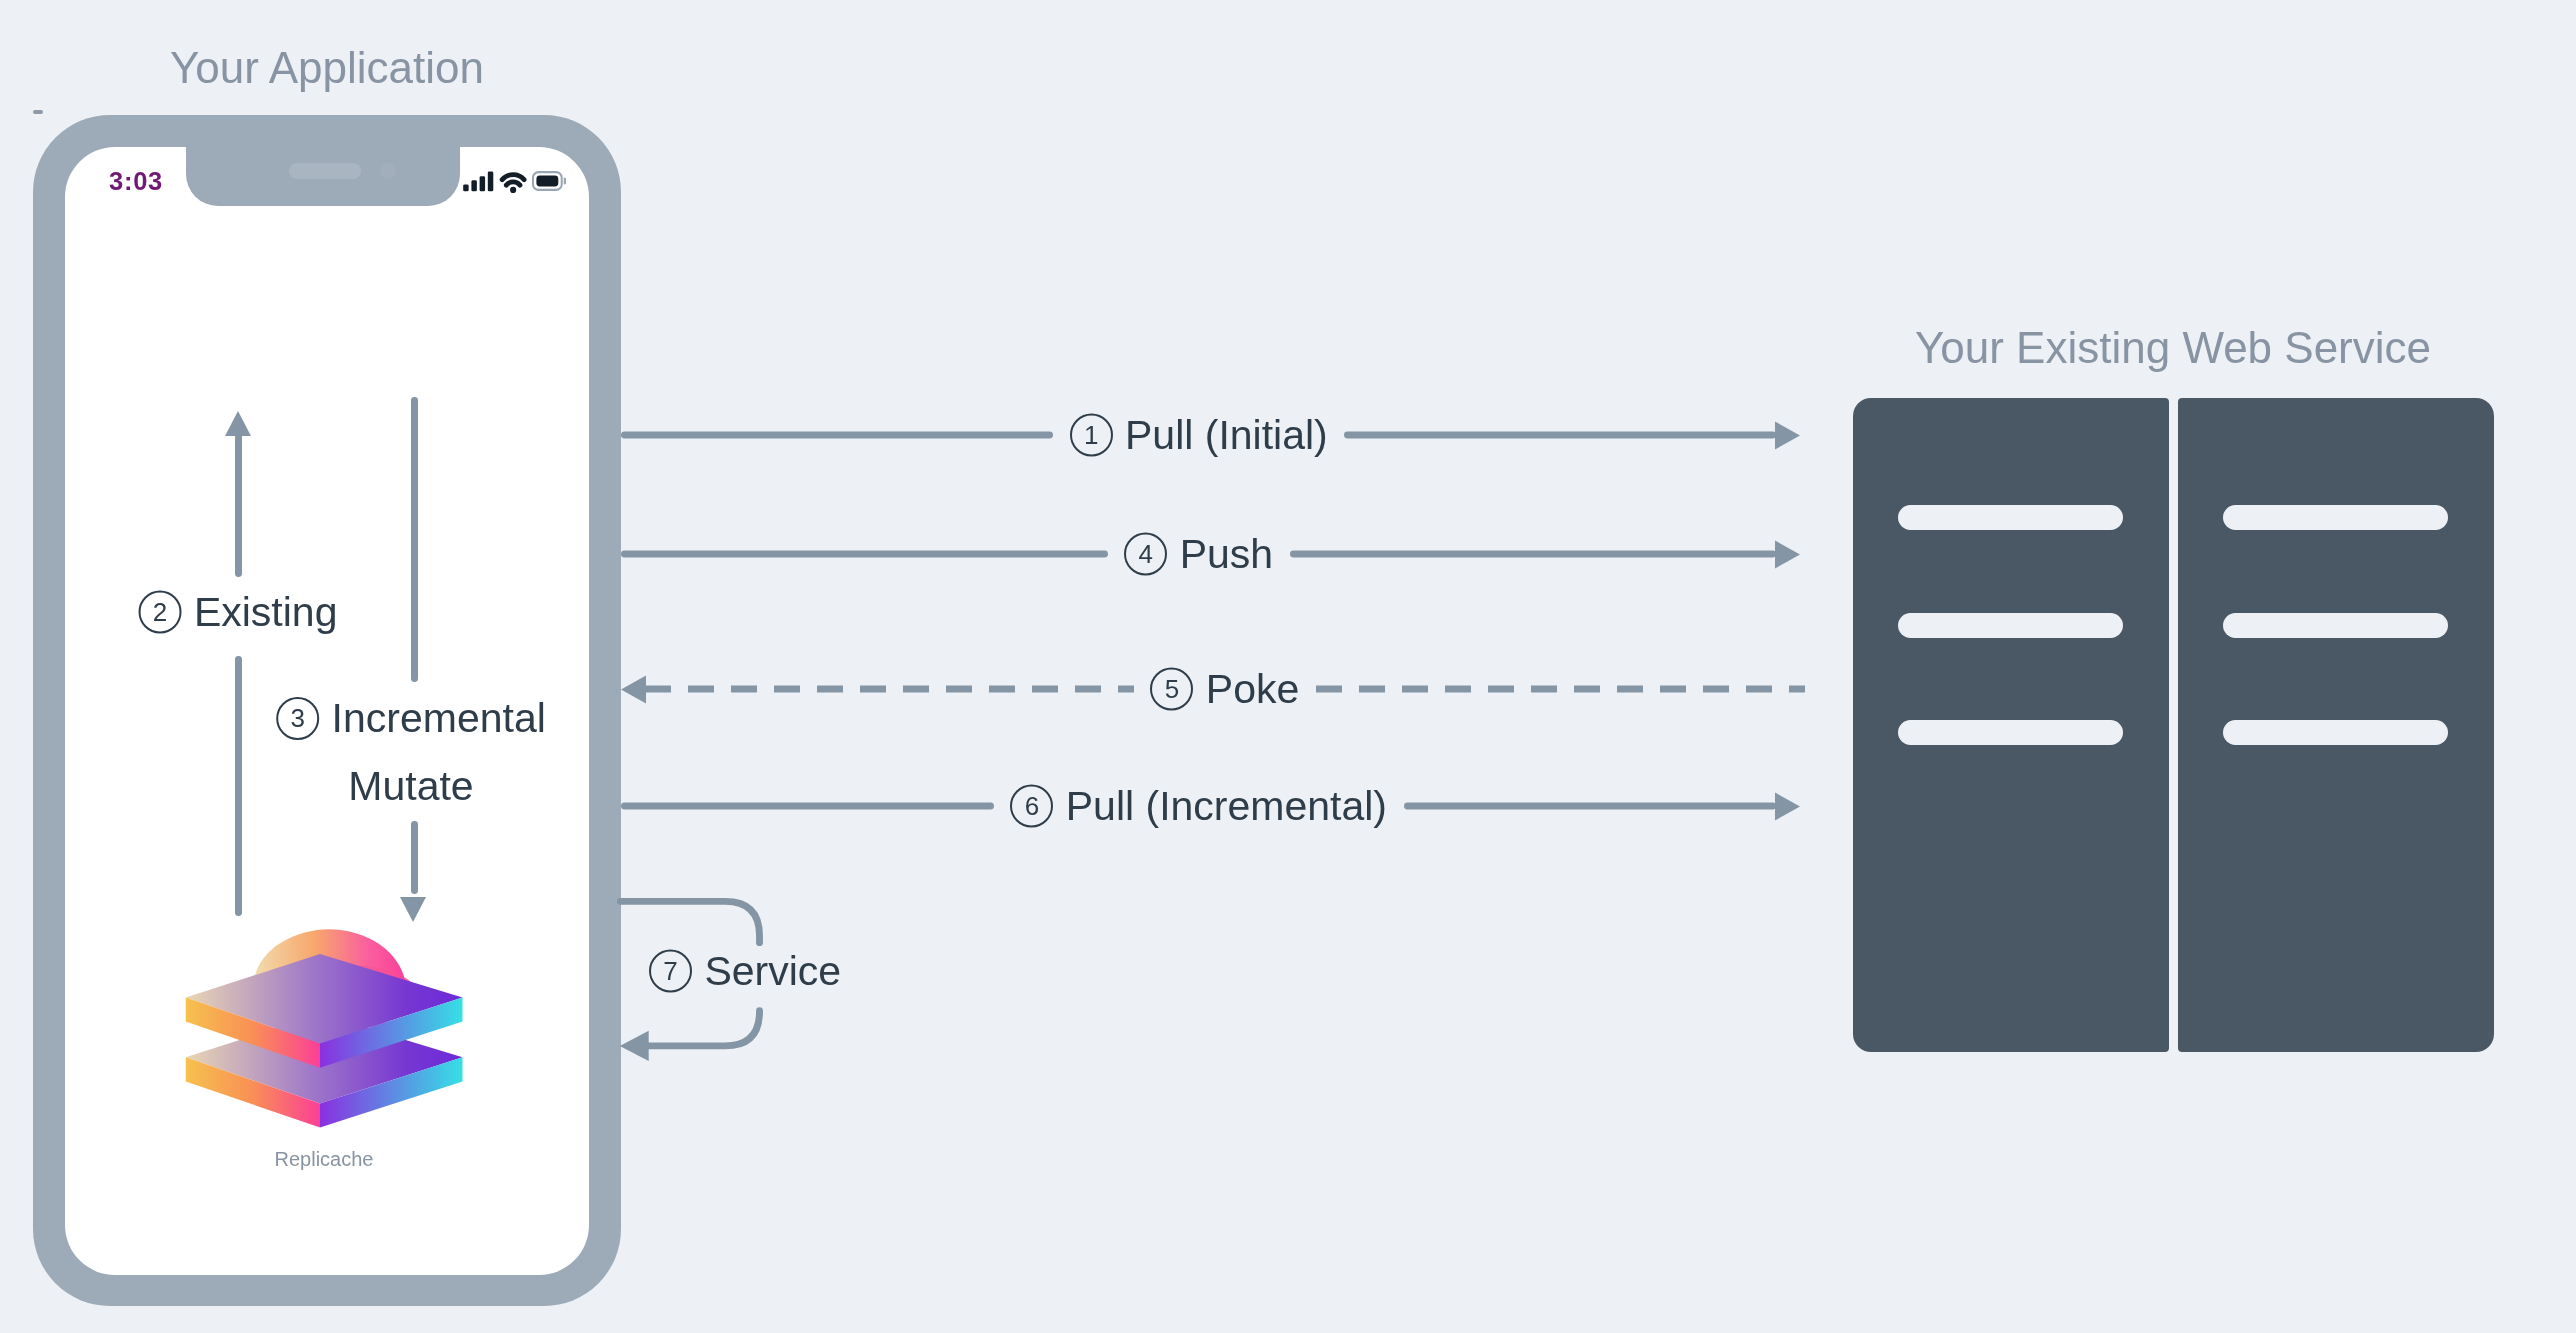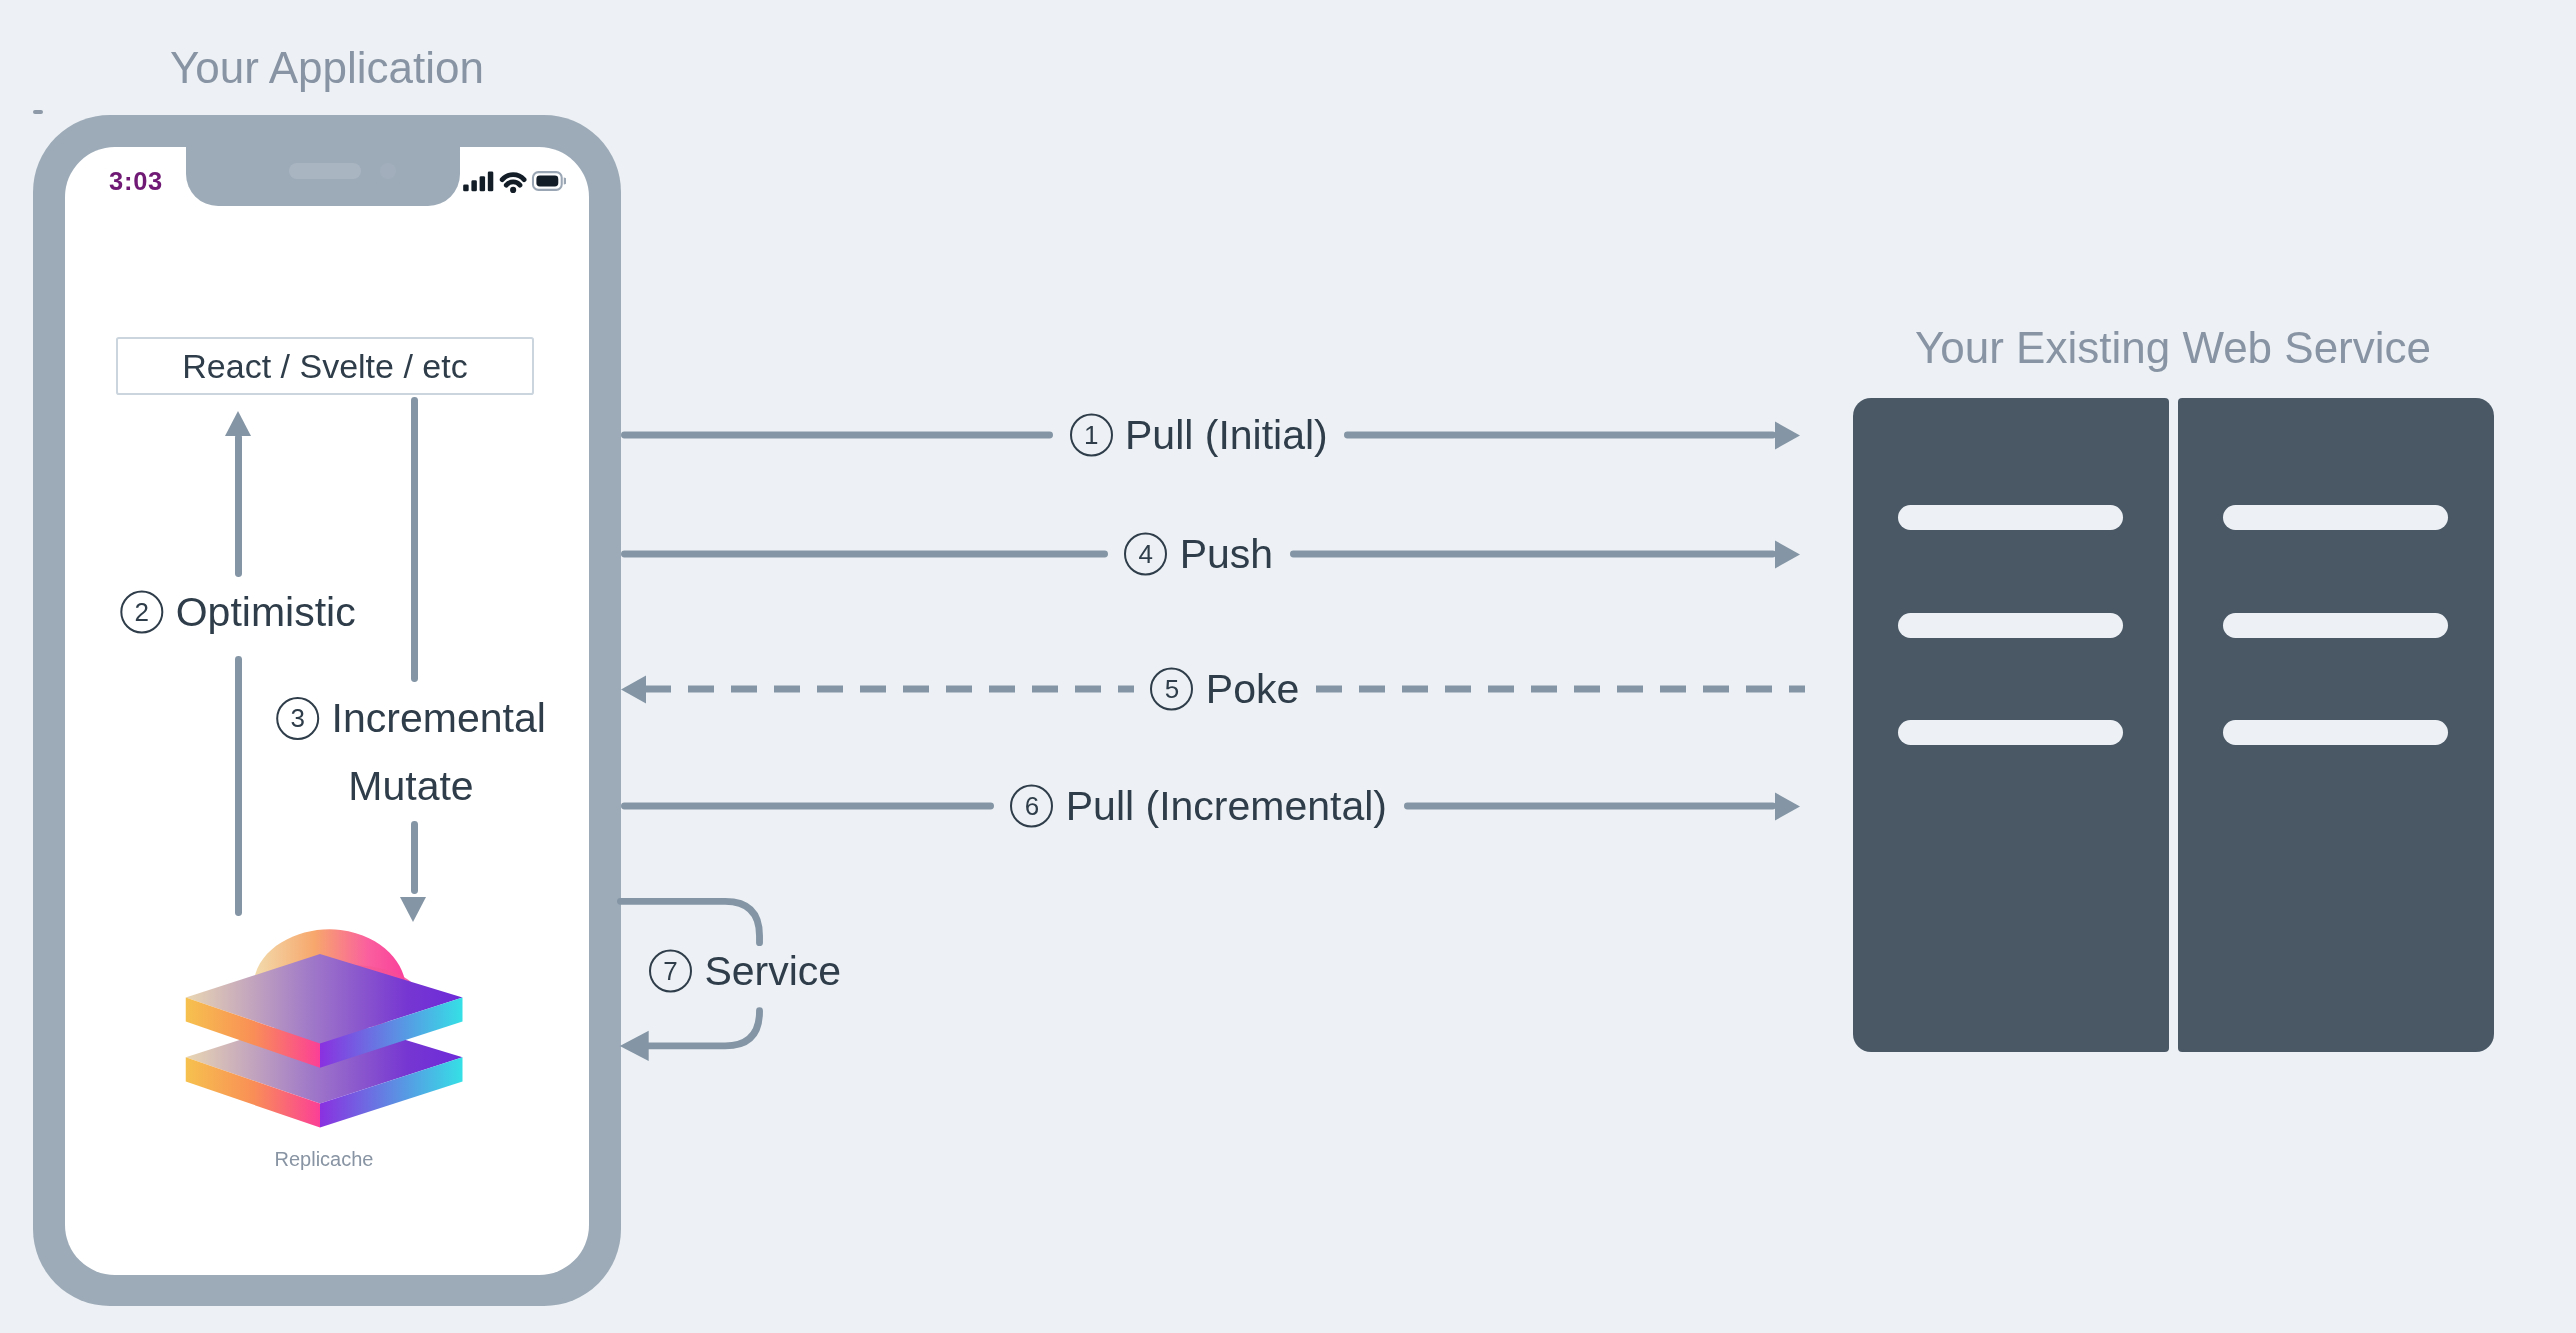--- a/index.html
+++ b/index.html
@@ -84,28 +84,27 @@
       <path d="M63,25 A13,13 0 0 1 83,25" stroke-width="7"></path>
       <circle cx="73" cy="32" r="4.5" fill="#121d28" stroke="none"></circle>
     </g>
     <g>
       <rect x="102" y="6" width="42" height="26" rx="8" fill="none" stroke="#9aa6b4" stroke-width="3"></rect>
       <rect x="107" y="11" width="32" height="16" rx="5" fill="#121d28"></rect>
       <path d="M147,14 a5,5 0 0 1 0,10 z" fill="#9aa6b4"></path>
     </g>
   </svg>
 
-  <div class="abs fw-box">React / Svelte / etc</div>
 
   <div class="abs head-up" style="left:225px;top:411px;"></div>
   <div class="abs vline" style="left:235px;top:434px;height:143px;"></div>
   <div class="abs vline" style="left:235px;top:656px;height:260px;"></div>
   <div class="abs vlabel center-xy" style="left:238px;top:612px;">
     <span class="circ">2</span>
-    <span>Optimistic</span>
+    <span>Existing</span>
   </div>
 
   <div class="abs vline" style="left:411px;top:397px;height:285px;"></div>
   <div class="abs vline" style="left:411px;top:821px;height:73px;"></div>
   <div class="abs head-down" style="left:400px;top:897px;"></div>
   <div class="abs vlabel-col center-xy" style="left:411px;top:752px;">
     <span class="row1">
       <span class="circ">3</span>
       <span>Incremental</span>
     </span>

